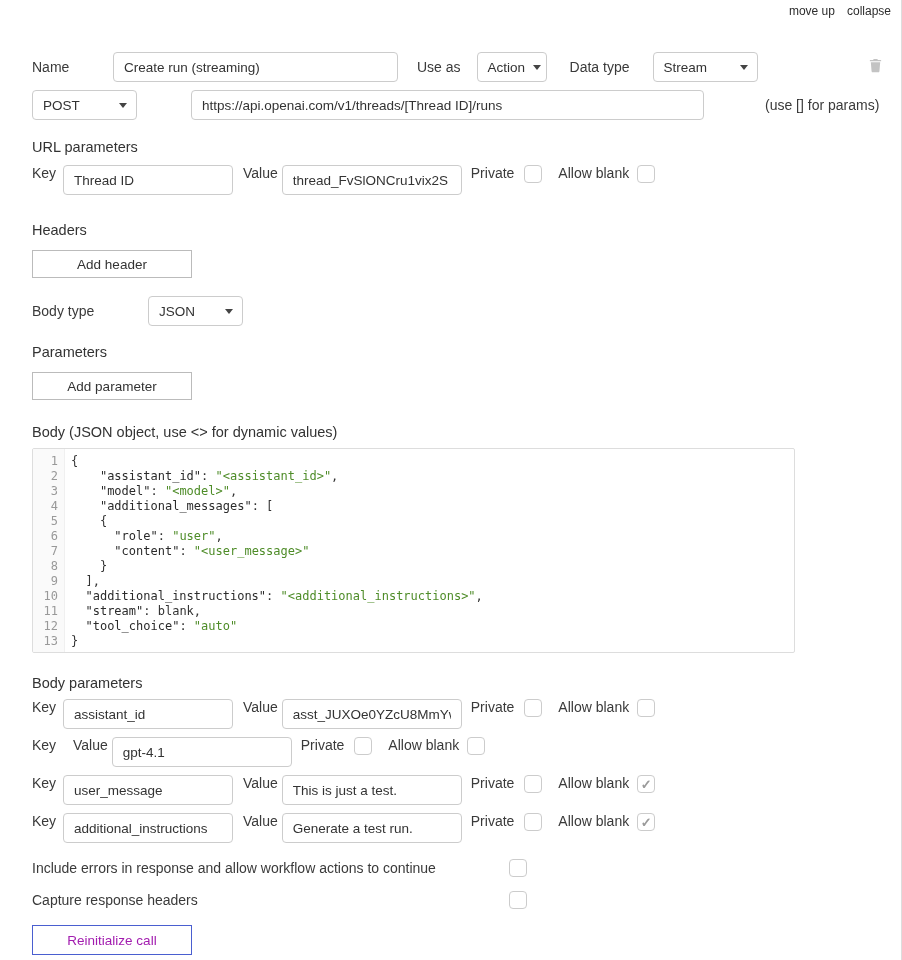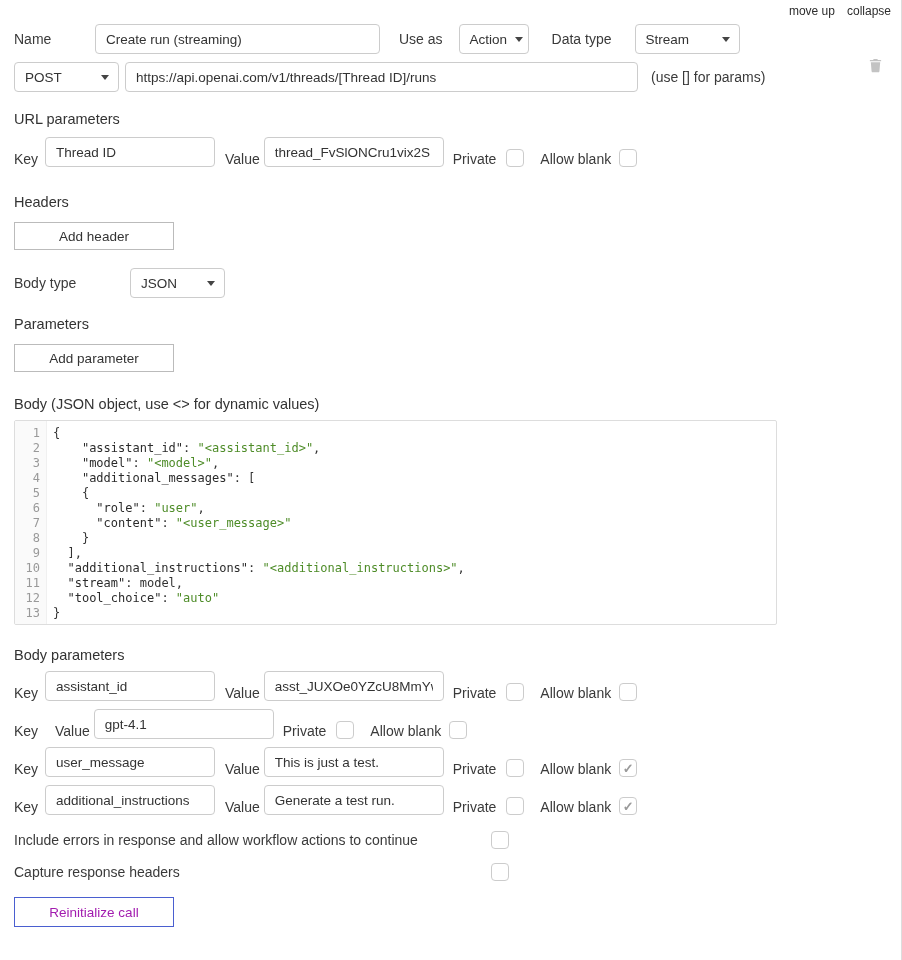--- a/index.html
+++ b/index.html
@@ -2,21 +2,21 @@
 <html><head>
 <meta charset="utf-8">
 <style>
   * { box-sizing: border-box; margin: 0; padding: 0; }
   html, body { background: #fff; }
   .page {
     width: 902px; height: 960px; position: relative; background: #fff;
     font-family: "Liberation Sans", sans-serif; font-size: 14px; color: #333;
     border-right: 1px solid #ddd; overflow: hidden;
   }
-  .content { padding: 24px 14px 0 14px; }
+  .content { padding: 24px 14px 0 32px; margin-top: 28px; }
   .row { display: flex; align-items: center; }
   .lbl { color: #3a3a3a; white-space: nowrap; flex: none; }
   .title { color: #333; font-size: 14.5px; }
 
   .input {
     height: 30px; border: 1px solid #ccc; border-radius: 4px; background: #fff;
     padding: 0 10px; font-family: "Liberation Sans", sans-serif; font-size: 13.5px;
     color: #333; outline: none; flex: none; white-space: nowrap; overflow: hidden;
   }
   .select {
@@ -41,27 +41,27 @@
   .checkbox.checked::after { content: "\2713"; color: #9a9a9a; font-size: 13px; font-weight: bold; }
 
   
   .name-lbl { width: 81px; }
   .name-input { width: 285px; }
   .useas-lbl { margin-left: 19px; }
   .action-select { margin-left: 16px; width: 70px; }
   .datatype-lbl { margin-left: 23px; }
   .stream-select { margin-left: 23px; width: 105px; }
 
-  .row2 { margin-top: 8px; }
+  .row2 { margin-top: 8px; gap: 48px; }
   .method-select { width: 105px; }
   .url-input { margin-left: 6px; width: 513px; }
   .url-hint { margin-left: 13px; color: #3a3a3a; }
 
   .section-title { margin-top: 19px; }
-  .param-row { margin-top: 10px; display: flex; align-items: flex-end; }
+  .param-row { margin-top: 10px; display: flex; align-items: flex-start; }
   .key-lbl { width: 31px; }
   .key-input { width: 170px; }
   .value-lbl { margin-left: 10px; margin-right: 4px; }
   .value-input { width: 180px; }
   .private-lbl { margin-left: 9px; }
   .private-cb { margin-left: 10px; }
   .blank-lbl { margin-left: 16px; }
   .blank-cb { margin-left: 8px; }
 
   .headers-title { margin-top: 27px; }
@@ -190,21 +190,21 @@
           <div class="code-line"><span class="tok-p">{</span></div>
           <div class="code-line"><span class="tok-p">    </span><span class="tok-k">"assistant_id"</span><span class="tok-p">: </span><span class="tok-s">"&lt;assistant_id&gt;"</span><span class="tok-p">,</span></div>
           <div class="code-line"><span class="tok-p">    </span><span class="tok-k">"model"</span><span class="tok-p">: </span><span class="tok-s">"&lt;model&gt;"</span><span class="tok-p">,</span></div>
           <div class="code-line"><span class="tok-p">    </span><span class="tok-k">"additional_messages"</span><span class="tok-p">: [</span></div>
           <div class="code-line"><span class="tok-p">    {</span></div>
           <div class="code-line"><span class="tok-p">      </span><span class="tok-k">"role"</span><span class="tok-p">: </span><span class="tok-s">"user"</span><span class="tok-p">,</span></div>
           <div class="code-line"><span class="tok-p">      </span><span class="tok-k">"content"</span><span class="tok-p">: </span><span class="tok-s">"&lt;user_message&gt;"</span></div>
           <div class="code-line"><span class="tok-p">    }</span></div>
           <div class="code-line"><span class="tok-p">  ],</span></div>
           <div class="code-line"><span class="tok-p">  </span><span class="tok-k">"additional_instructions"</span><span class="tok-p">: </span><span class="tok-s">"&lt;additional_instructions&gt;"</span><span class="tok-p">,</span></div>
-          <div class="code-line"><span class="tok-p">  </span><span class="tok-k">"stream"</span><span class="tok-p">: </span><span class="tok-b">model</span><span class="tok-p">,</span></div>
+          <div class="code-line"><span class="tok-p">  </span><span class="tok-k">"stream"</span><span class="tok-p">: </span><span class="tok-b">blank</span><span class="tok-p">,</span></div>
           <div class="code-line"><span class="tok-p">  </span><span class="tok-k">"tool_choice"</span><span class="tok-p">: </span><span class="tok-s">"auto"</span></div>
           <div class="code-line"><span class="tok-p">}</span></div>
         </div>
     </div>
 
     <div class="title bodyparams-title">Body parameters</div>
     <div class="rows-block">
 
       <div class="param-row">
         <span class="lbl key-lbl">Key</span>

